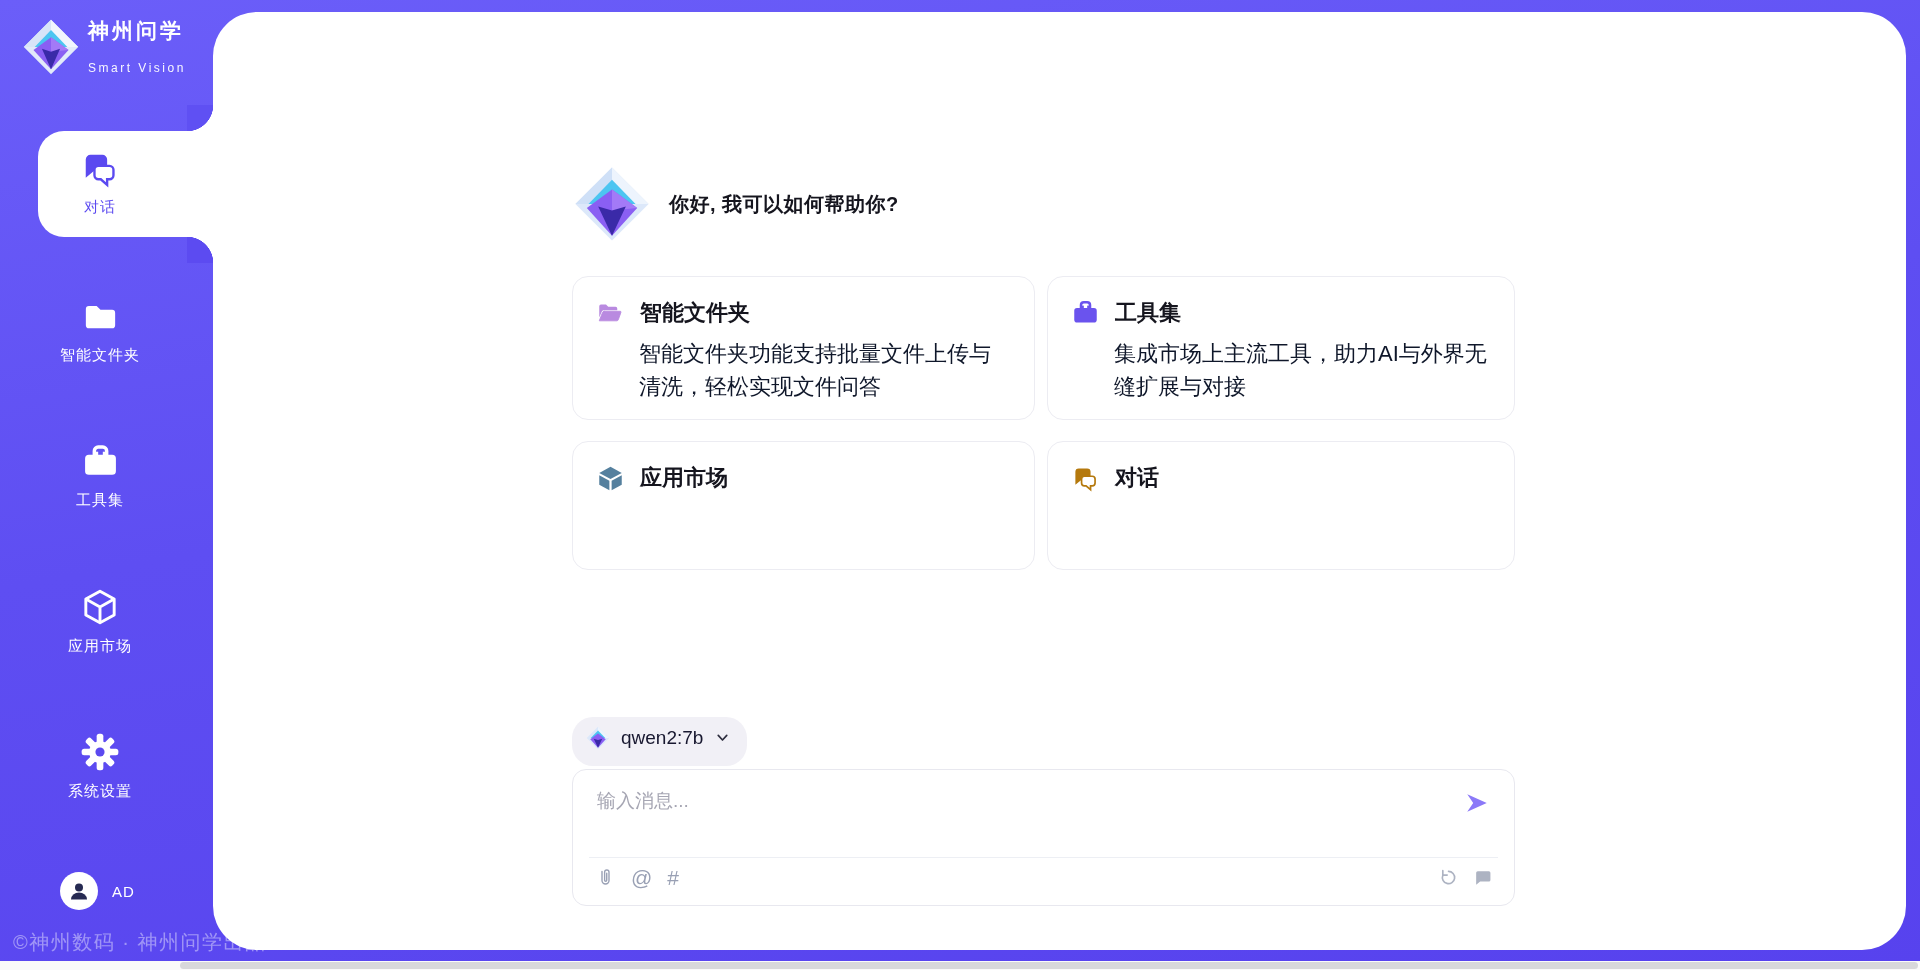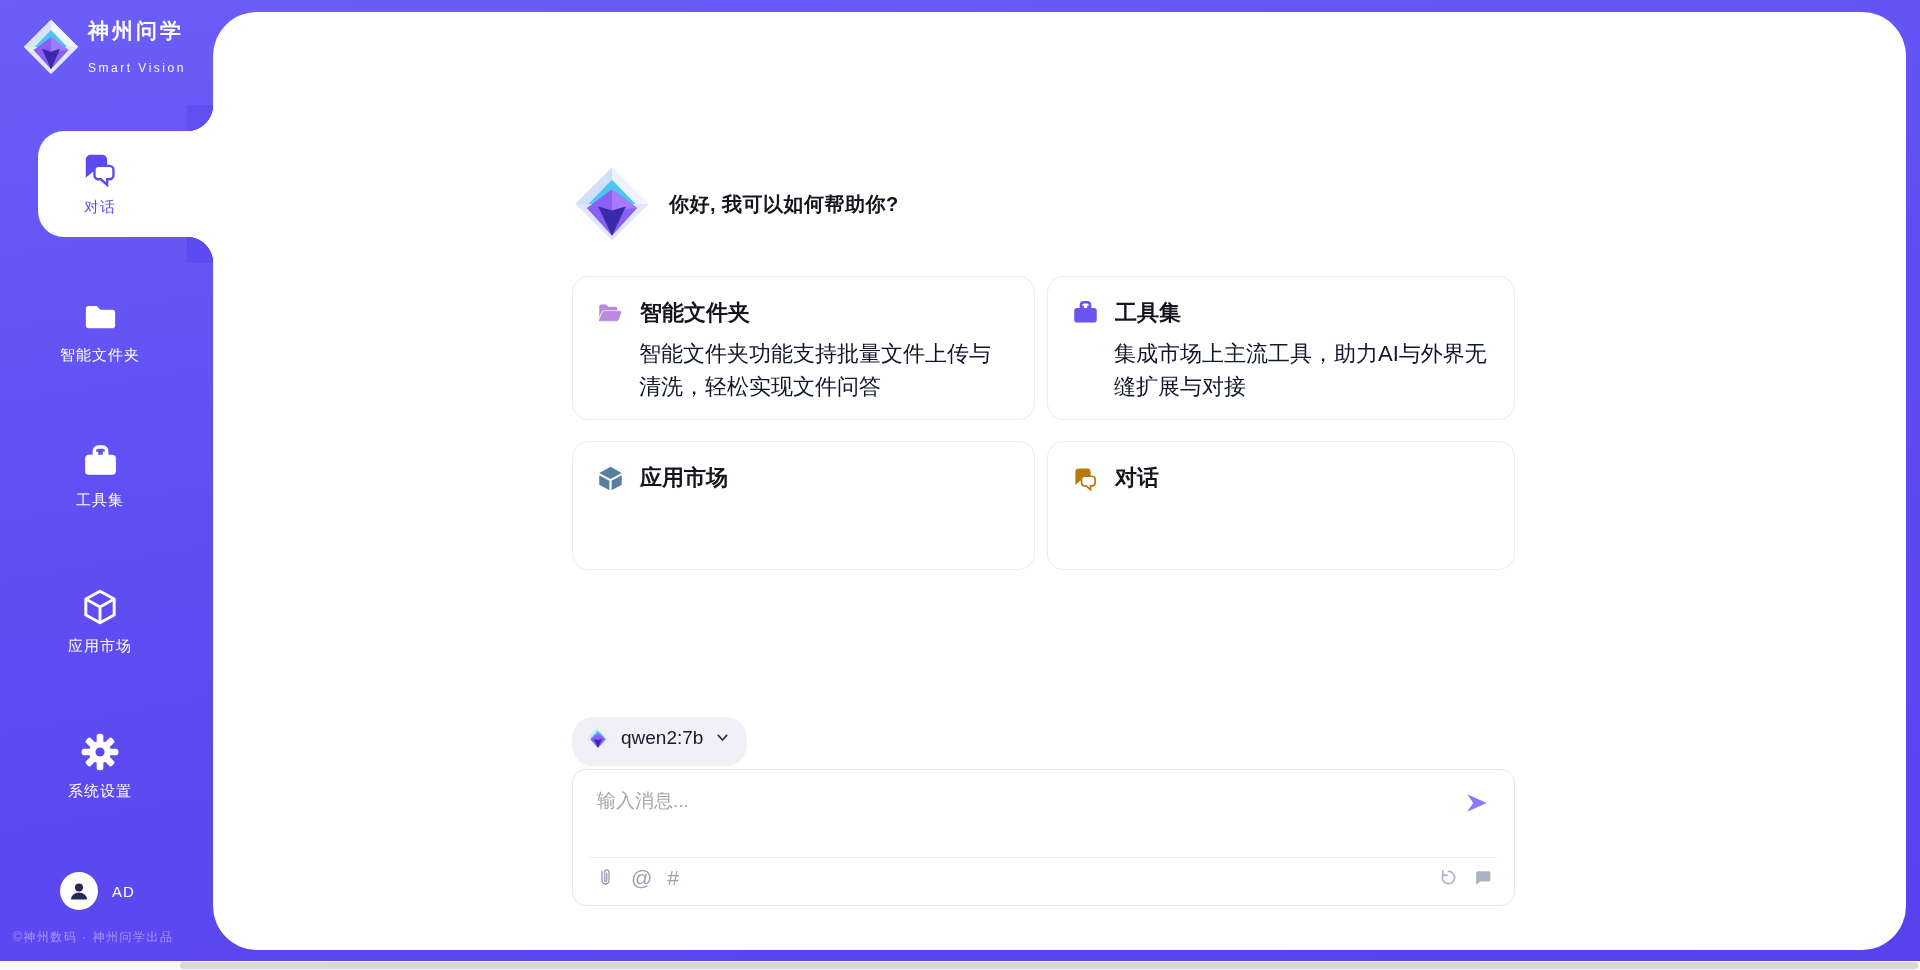--- a/index.html
+++ b/index.html
@@ -21,21 +21,21 @@
     background:radial-gradient(circle at 0 100%,#5c4bf1 0 26px,#fff 26.5px);}
 
   .nav-item{position:absolute;left:0;width:200px;display:flex;flex-direction:column;align-items:center;gap:10px;color:#fff;cursor:pointer;}
   .nav-item .lbl{font-size:15px;letter-spacing:1px;white-space:nowrap;}
   .nav-item.active{color:#5b4af0;}
 
   .user-row{position:absolute;left:60px;top:872px;display:flex;align-items:center;gap:14px;cursor:pointer;}
   .avatar{width:38px;height:38px;border-radius:50%;background:#fff;display:flex;align-items:center;justify-content:center;}
   .user-name{color:#fff;font-size:15px;letter-spacing:1px;}
 
-  .side-footer{position:absolute;left:13px;top:929px;font-size:12px;letter-spacing:1.5px;color:rgba(255,255,255,.42);white-space:nowrap;}
+  .side-footer{position:absolute;left:13px;top:929px;font-size:20px;letter-spacing:1.5px;color:rgba(255,255,255,.42);white-space:nowrap;}
 
   
   .greeting-row{position:absolute;left:573px;top:163px;height:82px;display:flex;align-items:center;gap:18px;}
   .greeting-text{font-size:20px;font-weight:700;color:#15151e;letter-spacing:.5px;}
 
   
   .cards{position:absolute;left:572px;top:276px;display:grid;grid-template-columns:463px 468px;column-gap:12px;row-gap:21px;}
   .card{box-sizing:border-box;min-height:129px;background:#fff;border:1px solid #ececf2;border-radius:16px;padding:21px 24px 16px 24px;cursor:pointer;}
   .card-head{display:flex;align-items:center;gap:16px;}
   .card-title{font-size:22px;font-weight:700;color:#15151e;}

